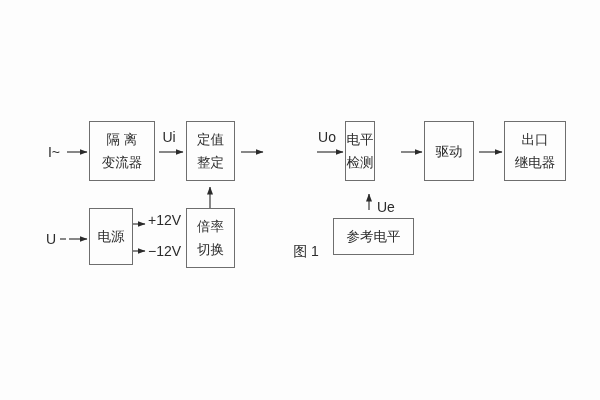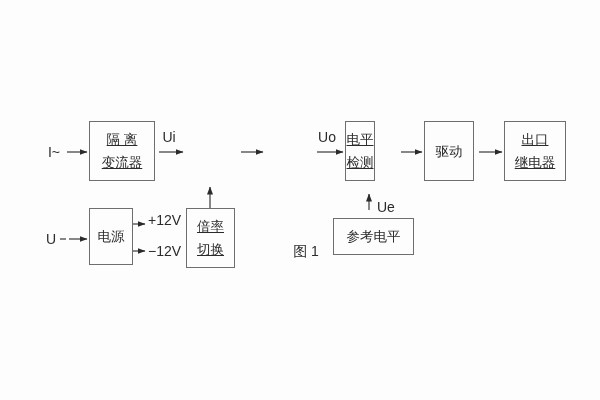--- a/index.html
+++ b/index.html
@@ -30,21 +30,21 @@
     display: flex;
     flex-direction: column;
     align-items: center;
     justify-content: center;
     text-align: center;
     font-size: 13.5px;
     line-height: 17px;
     color: #2b2b2b;
   }
   .box.two span { display: block; }
-  .box.two { gap: 6px; text-decoration: underline; }
+  .box.two { gap: 6px; }
   .lbl {
     position: absolute;
     font-size: 14px;
     line-height: 16px;
     color: #2b2b2b;
     white-space: nowrap;
   }
   .lbl.center { text-align: center; }
 </style>
 </head>
@@ -72,20 +72,24 @@
     <line x1="133" y1="251" x2="145" y2="251" stroke="#3a3a3a" stroke-width="1.2" marker-end="url(#ah)"></line>
 
     <line x1="210" y1="208" x2="210" y2="187" stroke="#3a3a3a" stroke-width="1.2" marker-end="url(#ah)"></line>
     <line x1="369" y1="210" x2="369" y2="194" stroke="#3a3a3a" stroke-width="1.2" marker-end="url(#ah)"></line>
   </svg>
 
   <div class="box two" style="left:89px; top:121px; width:66px; height:60px;">
     <span>隔 离</span>
     <span>变流器</span>
   </div>
+  <div class="box two" style="left:186px; top:121px; width:49px; height:60px;">
+    <span>定值</span>
+    <span>整定</span>
+  </div>
   <div class="box two" style="left:345px; top:121px; width:30px; height:60px;">
     <span>电平</span>
     <span>检测</span>
   </div>
   <div class="box" style="left:424px; top:121px; width:50px; height:60px;">
     <span>驱动</span>
   </div>
   <div class="box two" style="left:504px; top:121px; width:62px; height:60px;">
     <span>出口</span>
     <span>继电器</span>

